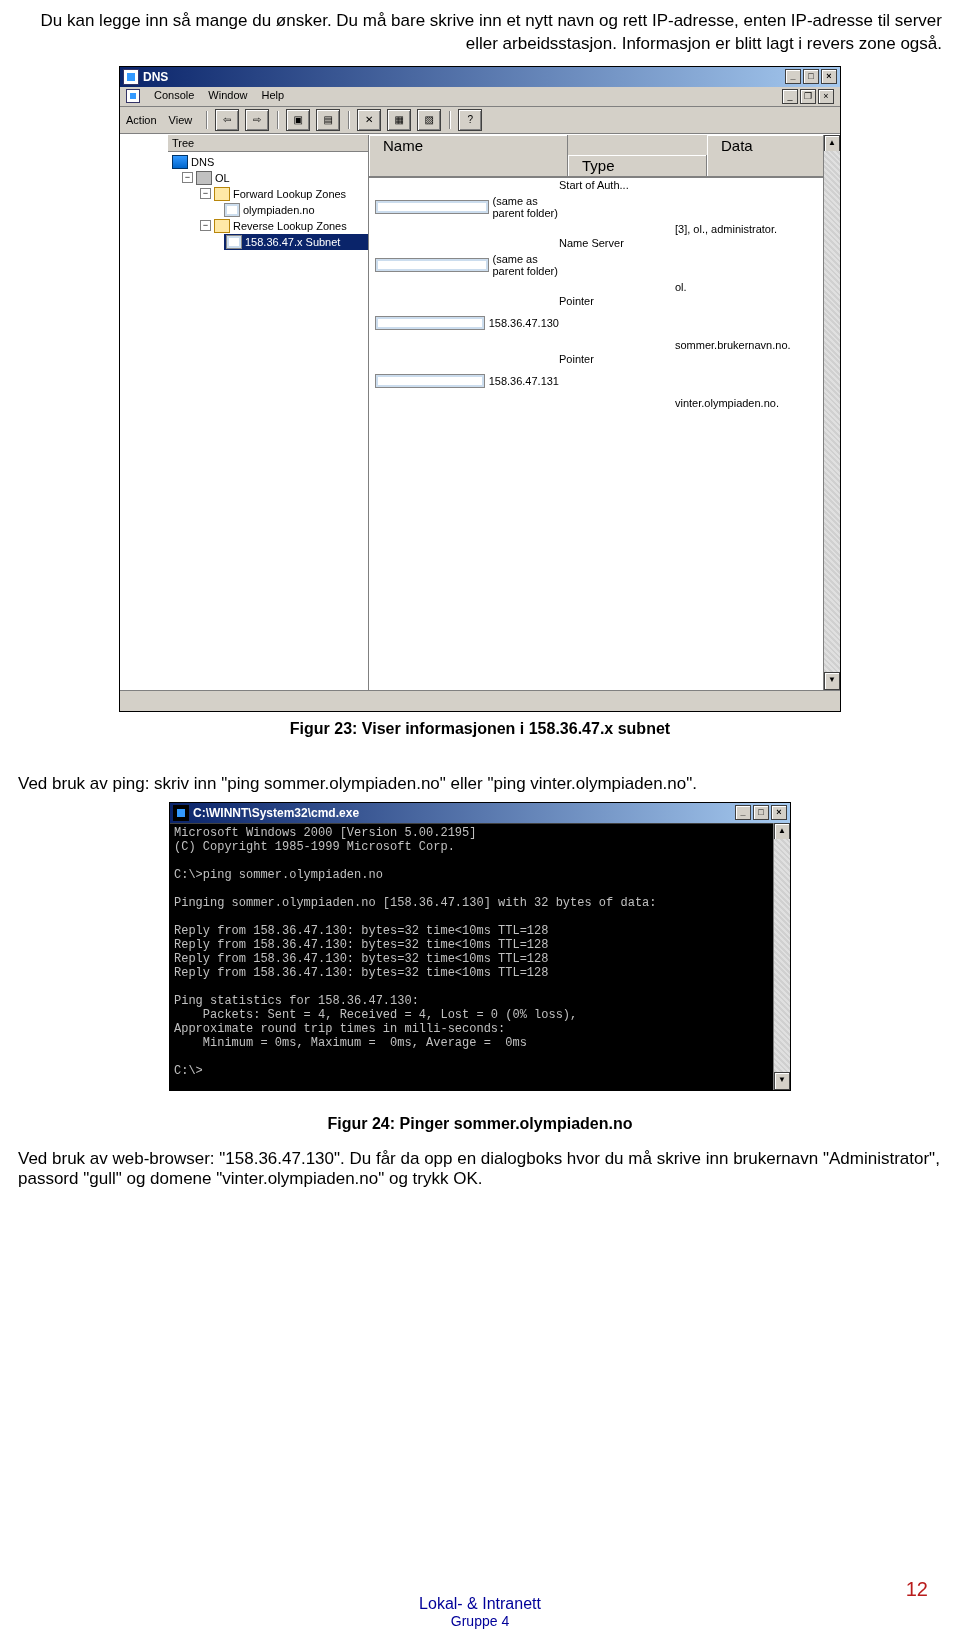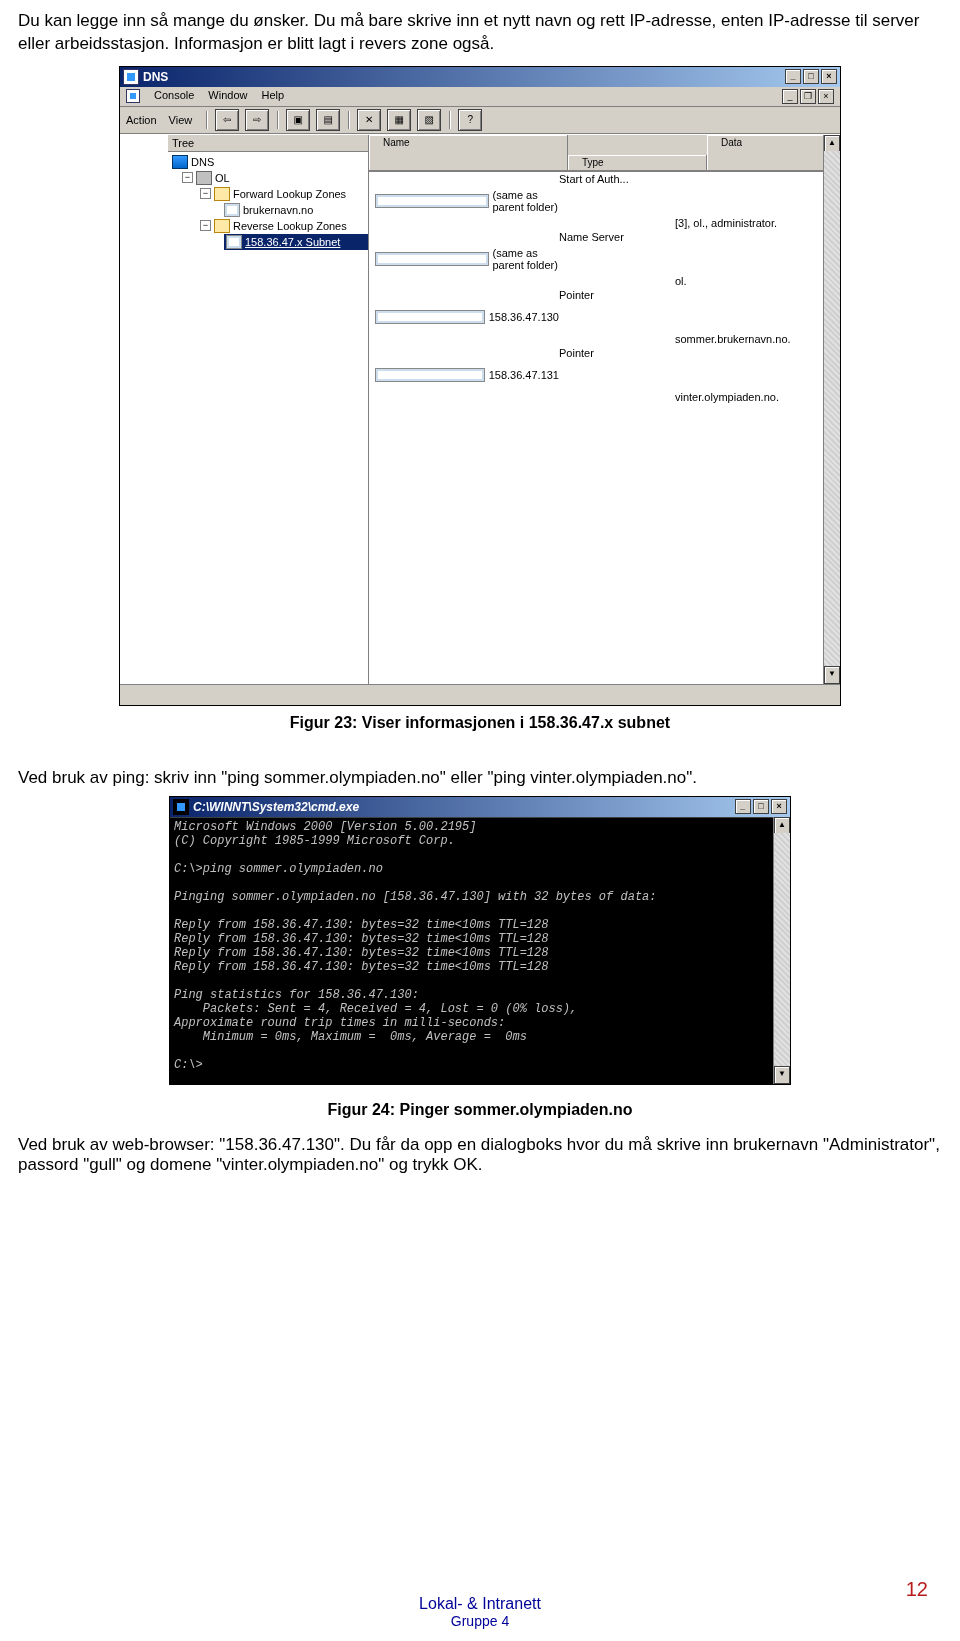--- a/index.html
+++ b/index.html
@@ -7,21 +7,21 @@
     background:#fff;
     font-family: Verdana, Arial, sans-serif;
     font-size:17px;
     color:#000;
     width:960px;
     min-height:1641px;
     position:relative;
     box-sizing:border-box;
     padding:10px 18px 0 18px;
   }
-  .intro { line-height:1.35; }
+  .intro { line-height:1.35;text-align:right; }
 
   
   .dns-window {
     width:720px;
     margin:10px auto 8px auto;
     border:1px solid #000;
     background:#d4d0c8;
     box-shadow:0 0 0 1px #888 inset;
     font-family:Tahoma, sans-serif;
     font-size:11px;
@@ -99,30 +99,30 @@
   .box-toggle {
     display:inline-block;width:9px;height:9px;
     border:1px solid #808080;background:#fff;
     text-align:center;line-height:8px;font-size:9px;color:#000;
   }
   .node-icon { width:14px;height:12px;display:inline-block; }
   .ni-dns { background:linear-gradient(#39f,#06c); border:1px solid #036; }
   .ni-server { background:#c0c0c0; border:1px solid #666; }
   .ni-folder { background:#ffe9a6; border:1px solid #b8860b; }
   .ni-page { background:#fff; border:1px solid #888; box-shadow:inset 0 0 0 2px #cde; }
-  .tree-row.selected { background:#0a246a; color:#fff; padding:0 2px;text-decoration:underline; }
+  .tree-row.selected { background:#0a246a; color:#fff; padding:0 2px; }
 
   .list-pane { flex:1; position:relative; }
   .list-hdr { display:flex; background:#d4d0c8; border-bottom:1px solid #808080; }
   .col {
     border:1px solid #808080;
     border-width:0 1px 1px 0;
     box-shadow:inset 1px 1px #fff;
     padding:2px 14px;
-    font-size:10px;
+    font-size:15px;
   }
   .col.name { width:170px; }
   .col.type { width:110px;margin-top:20px; }
   .col.data { flex:1; }
   .list-rows { font-size:11px; }
   .lr { display:flex; padding:1px 0; }
   .lr span:nth-child(1){ width:184px; padding-left:6px; display:flex;align-items:center;gap:4px;}
   .lr span:nth-child(2){ width:116px; }
   .lr span:nth-child(3){ flex:1;margin-top:44px; }
   .row-icon {
@@ -142,26 +142,25 @@
   .sb-bottom { position:absolute; bottom:0; left:0; right:0; }
   .statusbar { height:20px; border-top:1px solid #808080; background:#d4d0c8; }
 
   .fig-caption { text-align:center; font-weight:bold; font-size:16px; margin:4px 0 16px 0; }
   .blue-bold { color:#000099; font-weight:bold; }
   .step-line { display:inline; }
 
   
   .cmd-window {
     width:620px;
-    margin:8px auto 16px auto;
+    margin:8px auto 24px auto;
     border:1px solid #000;
     background:#0ea5e9;
     font-family:Tahoma, sans-serif;
     box-shadow:0 0 0 1px #888 inset;
-    font-style:italic;
   }
   .cmd-body {
     background:#000; color:#c0c0c0;
     font-family:"Lucida Console","Courier New",monospace;
     font-size:12px;
     padding:2px 4px 4px 4px;
     white-space:pre;
     line-height:14px;
     min-height:260px;
     border-top:1px solid #404040;
@@ -243,21 +242,21 @@
           <span class="node-icon ni-server"></span>
           <span>OL</span>
         </div>
         <div class="tree-row" style="padding-left:28px">
           <span class="box-toggle">−</span>
           <span class="node-icon ni-folder"></span>
           <span>Forward Lookup Zones</span>
         </div>
         <div class="tree-row" style="padding-left:52px">
           <span class="node-icon ni-page"></span>
-          <span>brukernavn.no</span>
+          <span>olympiaden.no</span>
         </div>
         <div class="tree-row" style="padding-left:28px">
           <span class="box-toggle">−</span>
           <span class="node-icon ni-folder"></span>
           <span>Reverse Lookup Zones</span>
         </div>
         <div class="tree-row selected" style="margin-left:52px">
           <span class="node-icon ni-page"></span>
           <span>158.36.47.x Subnet</span>
         </div>

